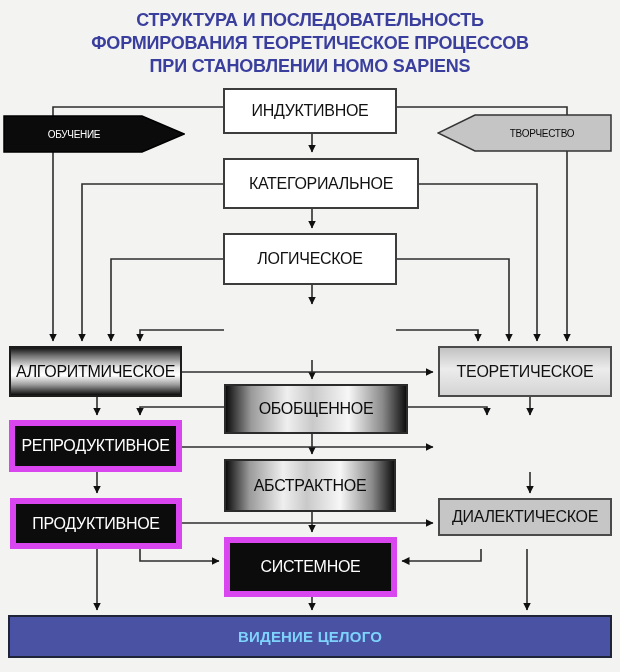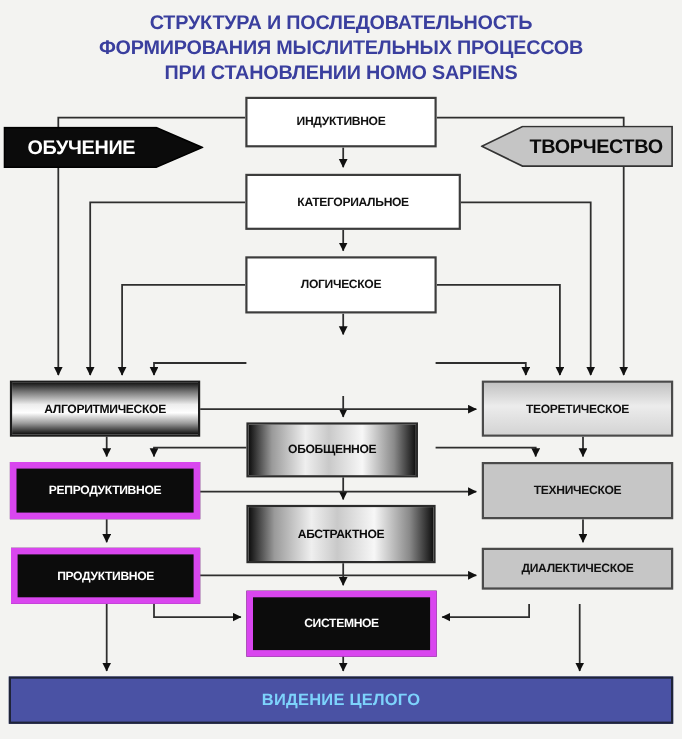--- a/index.html
+++ b/index.html
@@ -10,58 +10,58 @@
   }
   #stage{position:absolute;inset:0;width:620px;height:672px;}
   .title{
     position:absolute;left:0;top:9px;width:620px;text-align:center;
     font-weight:bold;font-size:18px;line-height:23px;letter-spacing:-0.2px;
     color:#3a3f9e;
   }
   svg.wires{position:absolute;left:0;top:0;z-index:1;}
   .node{
     position:absolute;z-index:2;display:flex;align-items:center;justify-content:center;
-    font-weight:bold;font-size:11px;letter-spacing:-0.3px;text-align:center;
+    font-weight:normal;font-size:16px;letter-spacing:-0.3px;text-align:center;
     box-sizing:border-box;color:#111;
   }
   .white{background:#ffffff;border:2px solid #3c3c3c;}
   .metal-h{
     background:linear-gradient(90deg,#0d0d0d 0%,#9a9a9a 14%,#efefef 34%,#c9c9c9 48%,#f7f7f7 68%,#8a8a8a 87%,#0f0f0f 100%);
     border:2px solid #2b2b2b;color:#0b0b0b;
   }
   .metal-v{
     background:linear-gradient(180deg,#161616 0%,#6f6f6f 16%,#ededed 42%,#ffffff 58%,#9d9d9d 78%,#0c0c0c 100%);
     border:2px solid #1c1c1c;color:#0b0b0b;text-align:center;
   }
   .black{background:#0c0c0c;border:6px solid #d946ef;color:#fff;}
   .gray-light{
     background:linear-gradient(180deg,#c2c2c2 0%,#ececec 45%,#d4d4d4 100%);
     border:2px solid #4a4a4a;
   }
   .gray-flat{background:#c6c6c6;border:2px solid #4a4a4a;}
   .badge{position:absolute;z-index:3;}
   .badge .lbl{
     position:absolute;top:0;height:38px;display:flex;align-items:center;justify-content:center;
-    font-weight:bold;font-size:18px;letter-spacing:-0.3px;
+    font-weight:normal;font-size:10px;letter-spacing:-0.3px;
   }
   .banner{
     position:absolute;z-index:2;left:8px;top:615px;width:604px;height:43px;
     background:#4a52a4;border:2px solid #1f2438;box-sizing:border-box;
     display:flex;align-items:center;justify-content:center;
     color:#7dd3fc;font-weight:bold;font-size:15px;letter-spacing:0.2px;
   }
 </style>
 </head>
 <body>
 
 <div id="stage">
 
   <div class="title">
     <div>СТРУКТУРА И ПОСЛЕДОВАТЕЛЬНОСТЬ</div>
-    <div>ФОРМИРОВАНИЯ МЫСЛИТЕЛЬНЫХ ПРОЦЕССОВ</div>
+    <div>ФОРМИРОВАНИЯ ТЕОРЕТИЧЕСКОЕ ПРОЦЕССОВ</div>
     <div>ПРИ СТАНОВЛЕНИИ HOMO SAPIENS</div>
   </div>
 
   <svg class="wires" width="620" height="672" viewBox="0 0 620 672">
     <defs>
       <marker id="ah" markerWidth="10" markerHeight="9" refX="7.5" refY="4" orient="auto" markerUnits="userSpaceOnUse">
         <path d="M0,0 L8,4 L0,8 Z" fill="#101010"></path>
       </marker>
     </defs>
     <g fill="none" stroke="#2e2e2e" stroke-width="1.6">
@@ -99,30 +99,29 @@
       <path d="M396,407 L487,407 L487,415" marker-end="url(#ah)"></path>
       <path d="M530,397 L530,415" marker-end="url(#ah)"></path>
       <path d="M530,472 L530,493" marker-end="url(#ah)"></path>
       <path d="M527,549 L527,610" marker-end="url(#ah)"></path>
     </g>
   </svg>
 
   <div class="node white" style="left:223px;top:88px;width:174px;height:46px">ИНДУКТИВНОЕ</div>
   <div class="node white" style="left:223px;top:158px;width:196px;height:51px">КАТЕГОРИАЛЬНОЕ</div>
   <div class="node white" style="left:223px;top:233px;width:174px;height:52px">ЛОГИЧЕСКОЕ</div>
-  <div class="node metal-h" style="left:224px;top:384px;width:156px;height:50px">ОБОБЩЕННОЕ</div>
+  <div class="node metal-h" style="left:224px;top:384px;width:184px;height:50px">ОБОБЩЕННОЕ</div>
   <div class="node metal-h" style="left:224px;top:459px;width:172px;height:53px">АБСТРАКТНОЕ</div>
   <div class="node black" style="left:224px;top:537px;width:173px;height:60px">СИСТЕМНОЕ</div>
 
   <div class="node metal-v" style="left:9px;top:346px;width:173px;height:51px">АЛГОРИТМИЧЕСКОЕ</div>
   <div class="node black" style="left:9px;top:420px;width:173px;height:52px">РЕПРОДУКТИВНОЕ</div>
   <div class="node gray-light" style="left:438px;top:346px;width:174px;height:51px">ТЕОРЕТИЧЕСКОЕ</div>
 
   <div class="node black" style="left:10px;top:498px;width:172px;height:51px">ПРОДУКТИВНОЕ</div>
-  <div class="node gray-flat" style="left:438px;top:420px;width:174px;height:52px">ТЕХНИЧЕСКОЕ</div>
   <div class="node gray-flat" style="left:438px;top:498px;width:174px;height:38px">ДИАЛЕКТИЧЕСКОЕ</div>
 
   <div class="badge" style="left:3px;top:115px;width:182px;height:38px">
     <svg width="182" height="38" viewBox="0 0 182 38">
       <polygon points="1,1 139,1 181,19 139,37 1,37" fill="#0b0b0b" stroke="#000000" stroke-width="1.5"></polygon>
     </svg>
     <span class="lbl" style="left:0;width:142px;color:#ffffff">ОБУЧЕНИЕ</span>
   </div>
 
   <div class="badge" style="left:437px;top:114px;width:175px;height:38px">

